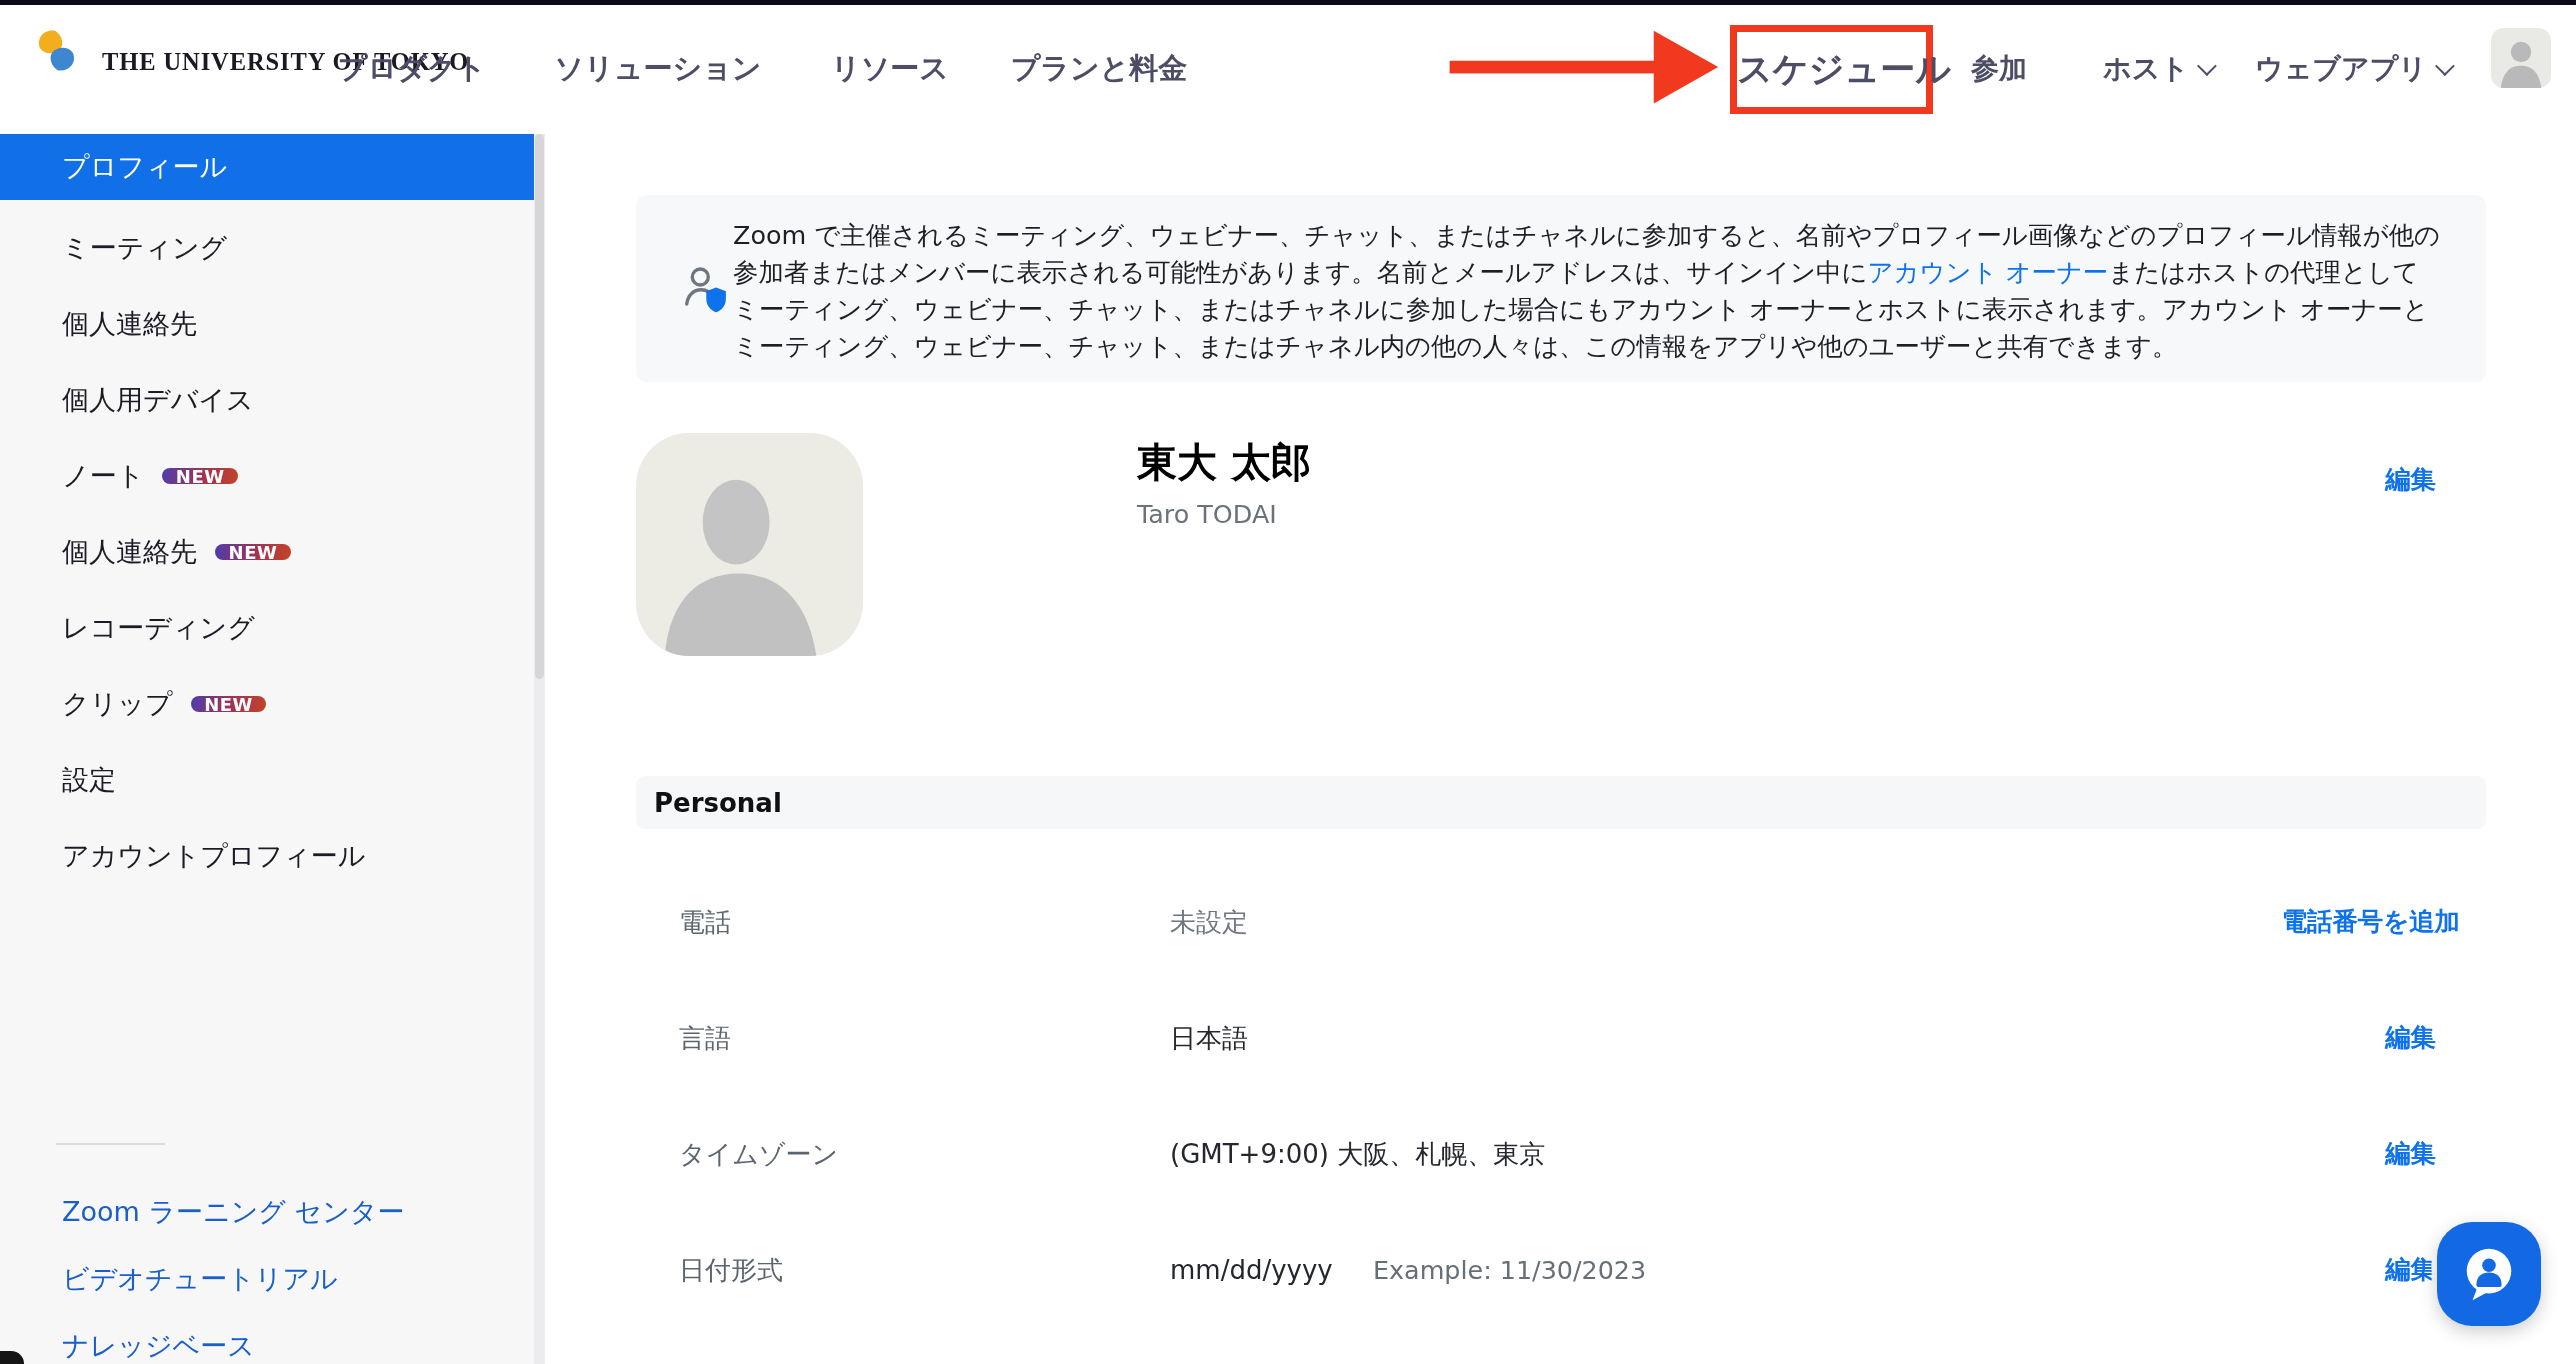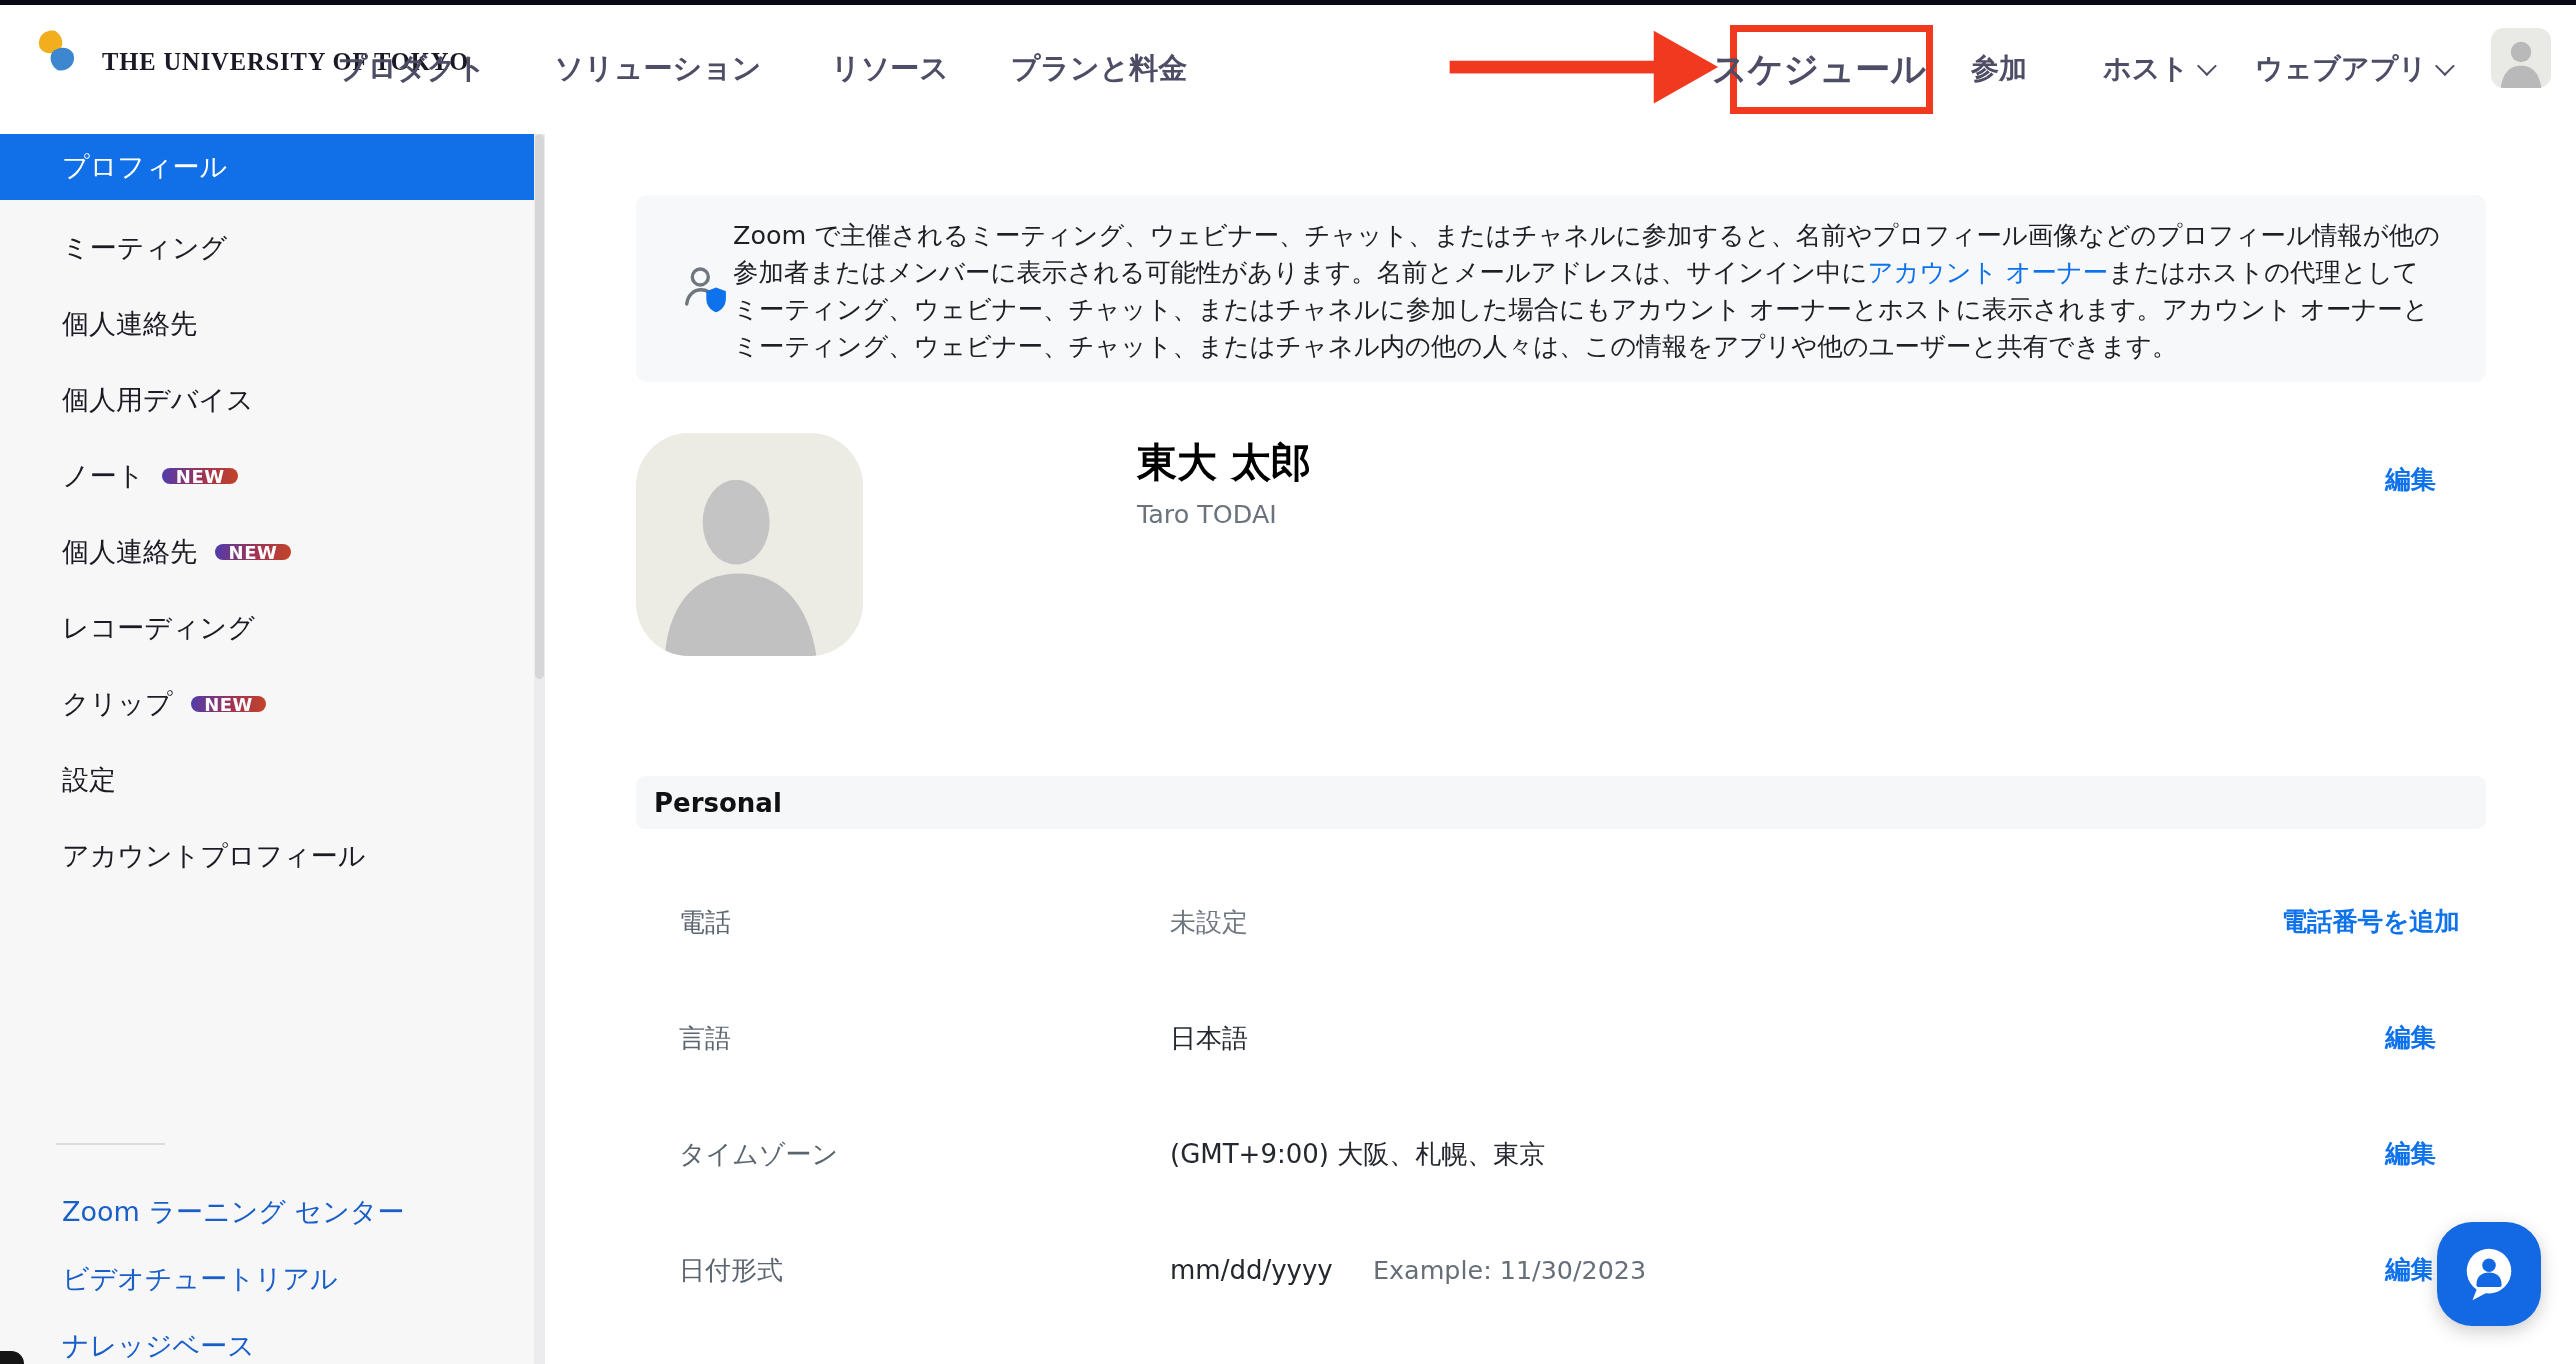--- a/index.html
+++ b/index.html
@@ -19,21 +19,21 @@
   .logo{left:36px;top:23px;display:flex;align-items:flex-end;gap:26px;cursor:pointer;}
   .logo-text{font-family:"Liberation Serif","DejaVu Serif",serif;font-size:24.5px;font-weight:600;
     color:#1A1A26;letter-spacing:0.9px;}
   .nav-item{top:44px;transform:translateX(-50%);font-size:29px;font-weight:600;color:#4D4D66;cursor:pointer;white-space:nowrap;}
   .rnav{top:45px;font-size:28px;font-weight:700;color:#4D4D66;cursor:pointer;white-space:nowrap;display:flex;align-items:center;}
   .chev{width:11.8px;height:11.8px;border-right:2.7px solid #4D4D66;border-bottom:2.7px solid #4D4D66;
     transform:rotate(45deg);margin-left:11px;margin-top:-7.3px;}
   .hdr-avatar{left:2491px;top:23px;width:60px;height:60px;border-radius:12.7px;background:#E9E9E6;overflow:hidden;cursor:pointer;}
   .arrow-svg{left:1446px;top:22px;}
   .schedule-box{left:1730px;top:20px;width:203px;height:89px;border:7.3px solid #F0391E;box-sizing:border-box;
-    display:flex;align-items:center;justify-content:flex-end;background:#fff;cursor:pointer;}
+    display:flex;align-items:center;justify-content:flex-start;background:#fff;cursor:pointer;}
   .schedule-box span{font-size:35px;font-weight:700;color:#4D4D66;white-space:nowrap;}
 
   
   .sidebar{left:0;top:134px;width:534px;height:1231px;background:#F7F7F8;}
   .side-item{height:76px;display:flex;align-items:center;padding-left:62px;font-size:27px;color:#1B1B24;cursor:pointer;}
   .side-item.selected{height:66px;margin-bottom:10px;background:#1170E8;color:#ffffff;font-weight:500;}
   .new-badge{margin-left:18px;display:inline-flex;align-items:center;justify-content:center;
     height:16px;padding:0 13.6px;border-radius:16.3px;color:#fff;font-size:18px;font-weight:700;letter-spacing:0.5px;
     background:linear-gradient(100deg,#4E3CAE 0%,#A23352 55%,#C44427 100%);}
   .side-divider{left:56px;top:1143px;width:109px;height:1.8px;background:#DCDCDE;}

